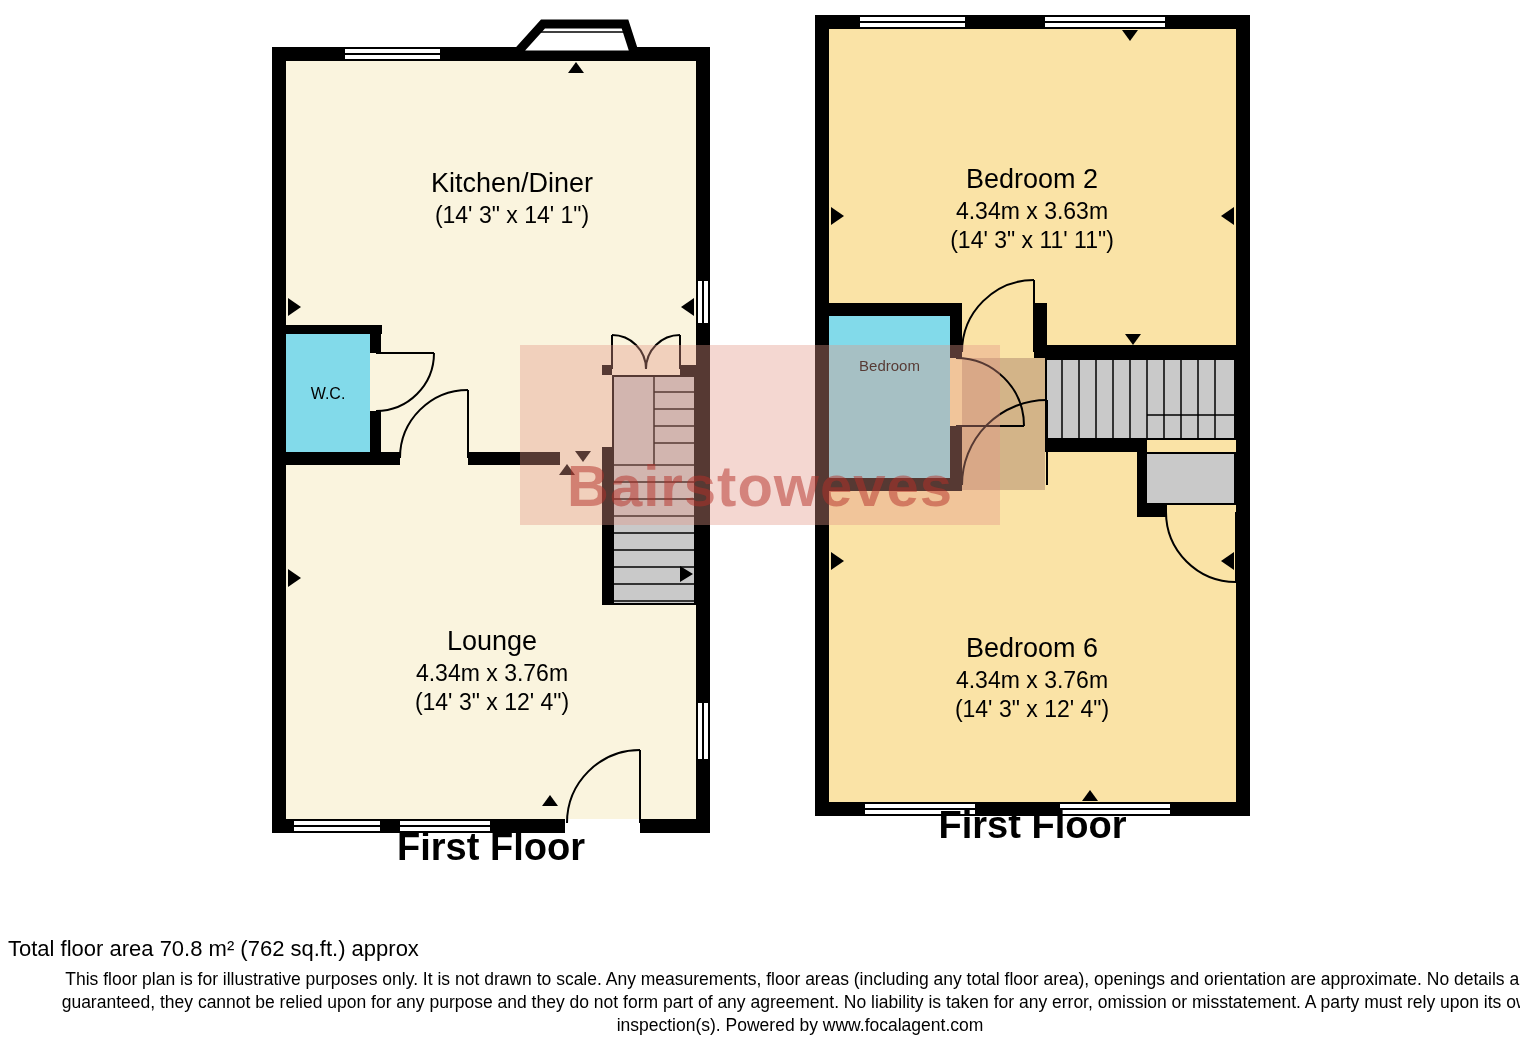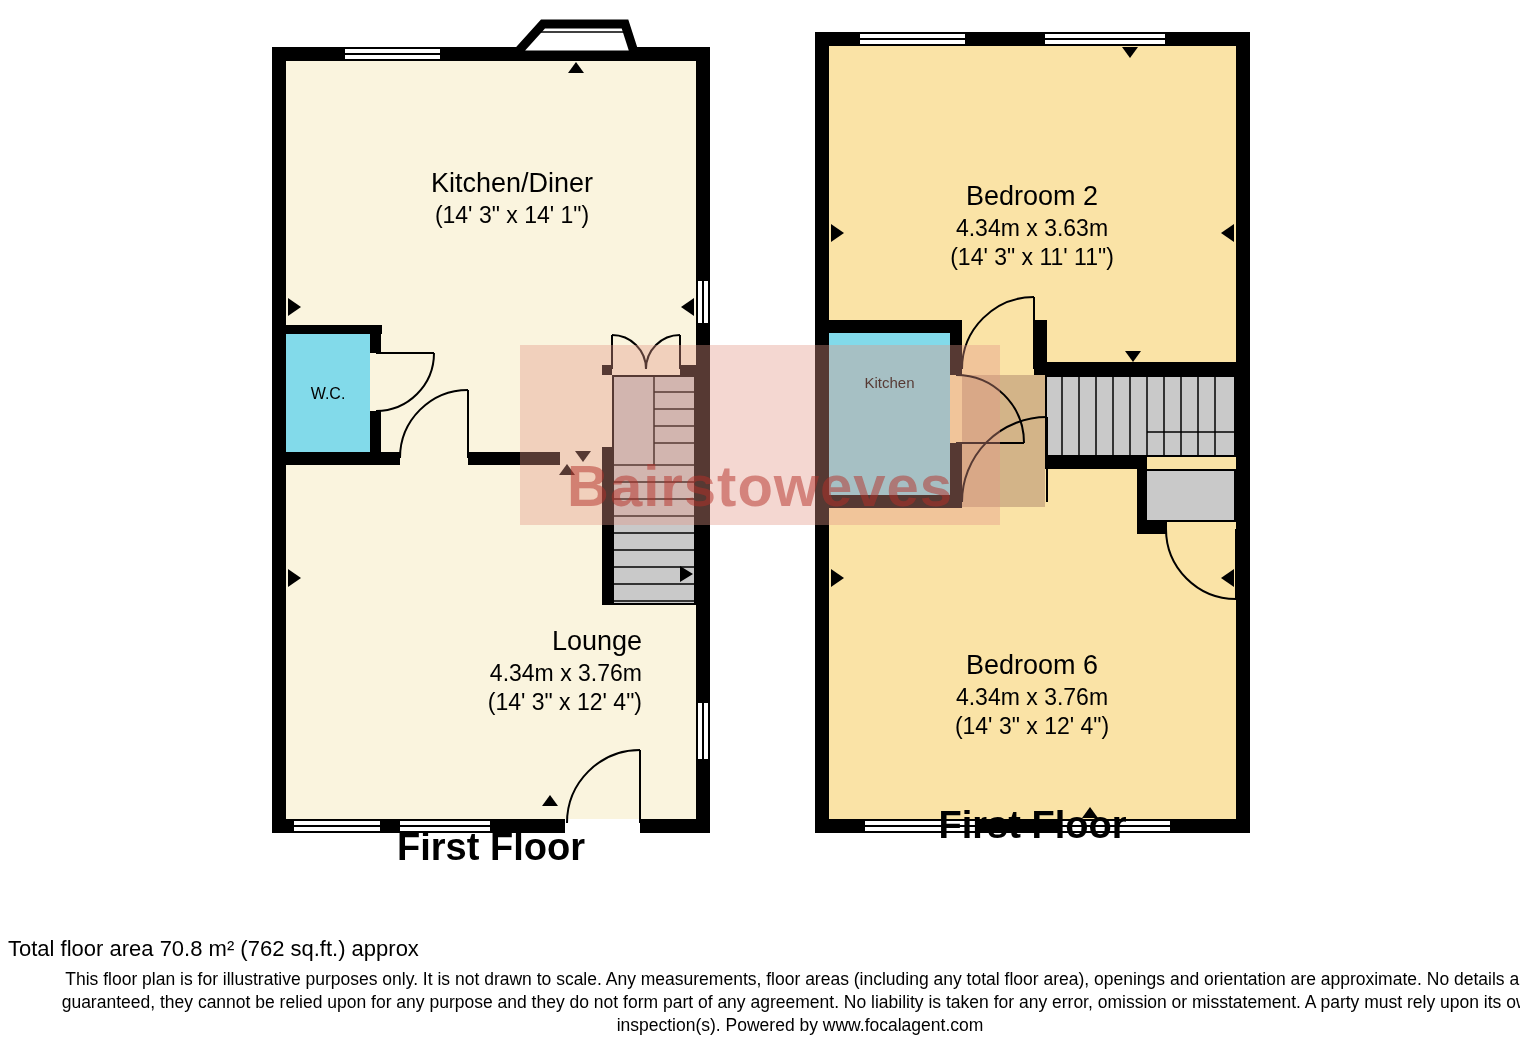--- a/index.html
+++ b/index.html
@@ -107,29 +107,29 @@
       <polygon class="tri" points="408,549 408,565 421,557"></polygon>
       <polygon class="tri" points="270,789 286,789 278,778"></polygon>
     </g>
   </svg>
 
   <div class="room-label" style="left:90px; top:150px; width:300px;">
     <div class="room-name">Kitchen/Diner</div>
     <div class="room-dims">(14' 3" x 14' 1")</div>
   </div>
   <div class="room-label small-label" style="left:14px; top:368px; width:84px;">W.C.</div>
-  <div class="room-label" style="left:70px; top:608px; width:300px;text-align:right;">
+  <div class="room-label" style="left:70px; top:608px; width:300px;">
     <div class="room-name">Lounge</div>
     <div class="room-dims">4.34m x 3.76m</div>
     <div class="room-dims">(14' 3" x 12' 4")</div>
   </div>
 </div>
 <div class="floor-caption" style="left:272px; top:826px; width:438px;">First Floor</div>
 
-<div class="plan" style="left:815px; top:17px; width:401px; height:816px;">
+<div class="plan" style="left:815px; top:0; width:401px; height:816px;">
 
   <div class="fill" style="left:14px; top:29px; width:407px; height:773px; background:#FAE3A6;"></div>
   <div class="fill" style="left:147px; top:358px; width:83px; height:132px; background:#D3B488;"></div>
   <div class="fill" style="left:14px; top:316px; width:121px; height:162px; background:#82DAEA;"></div>
   <div class="stairs" style="left:230px; top:358px; width:191px; height:82px;"></div>
   <div class="stairs" style="left:330px; top:452px; width:91px; height:53px;"></div>
 
   <div class="wall" style="left:0; top:15px; width:435px; height:14px;"></div>
   <div class="wall" style="left:0; top:802px; width:435px; height:14px;"></div>
   <div class="wall" style="left:0; top:15px; width:14px; height:801px;"></div>
@@ -183,21 +183,21 @@
       <polygon class="tri" points="419,552 419,570 406,561"></polygon>
       <polygon class="tri" points="267,801 283,801 275,790"></polygon>
     </g>
   </svg>
 
   <div class="room-label" style="left:67px; top:163px; width:300px;">
     <div class="room-name">Bedroom 2</div>
     <div class="room-dims">4.34m x 3.63m</div>
     <div class="room-dims">(14' 3" x 11' 11")</div>
   </div>
-  <div class="room-label tiny-label" style="left:14px; top:357px; width:121px;">Kitchen</div>
+  <div class="room-label tiny-label" style="left:14px; top:357px; width:121px;">Bedroom</div>
   <div class="room-label" style="left:67px; top:632px; width:300px;">
     <div class="room-name">Bedroom 6</div>
     <div class="room-dims">4.34m x 3.76m</div>
     <div class="room-dims">(14' 3" x 12' 4")</div>
   </div>
 </div>
 <div class="floor-caption" style="left:815px; top:804px; width:435px;">First Floor</div>
 
 <div class="watermark-box"></div>
 <div class="watermark-text">Bairstoweves</div>

